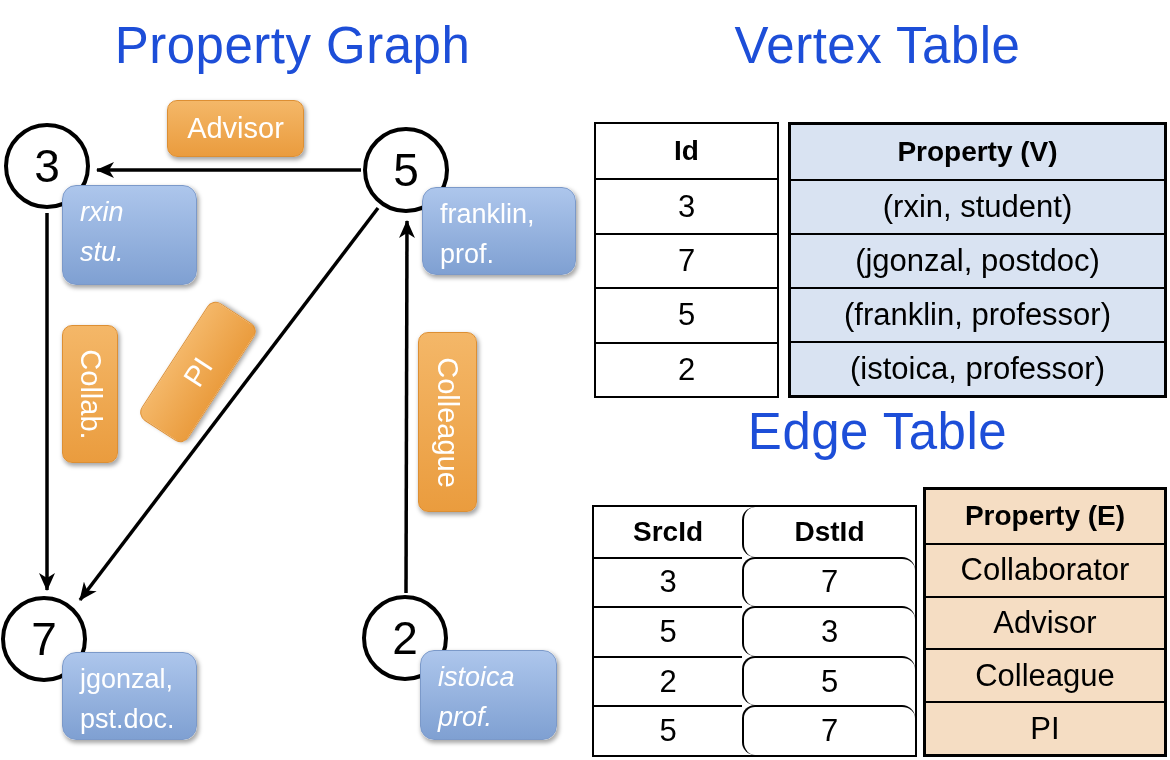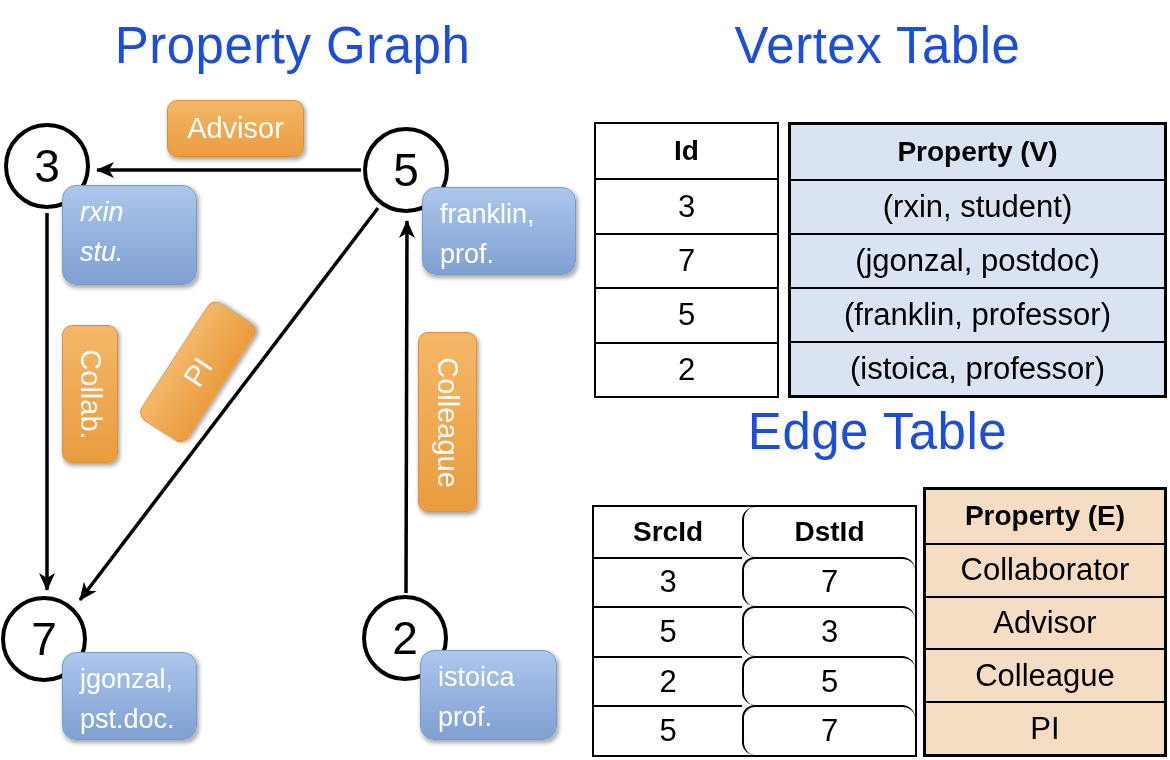--- a/index.html
+++ b/index.html
@@ -104,21 +104,21 @@
     <span>stu.</span>
   </div>
   <div class="vbox" style="left:422px;top:187px;width:154px;height:88px;">
     <span>franklin,</span>
     <span>prof.</span>
   </div>
   <div class="vbox" style="left:62px;top:652px;width:135px;height:88px;">
     <span>jgonzal,</span>
     <span>pst.doc.</span>
   </div>
-  <div class="vbox" style="left:420px;top:650px;width:137px;height:90px;">
+  <div class="vbox" style="left:420px;top:650px;width:137px;height:90px;font-style:italic;">
     <span>istoica</span>
     <span>prof.</span>
   </div>
 
   <div class="big-title" style="left:585px;top:16px;width:585px;">Vertex Table</div>
 
   <div class="tbl" style="left:594px;top:102px;width:573px;height:276px;gap:9px;margin-top:20px;">
     <div class="tcol" style="width:185px;grid-template-rows:repeat(5,1fr);border-width:2.5px;">
       <div class="tcell hdr">Id</div>
       <div class="tcell bt">3</div>

